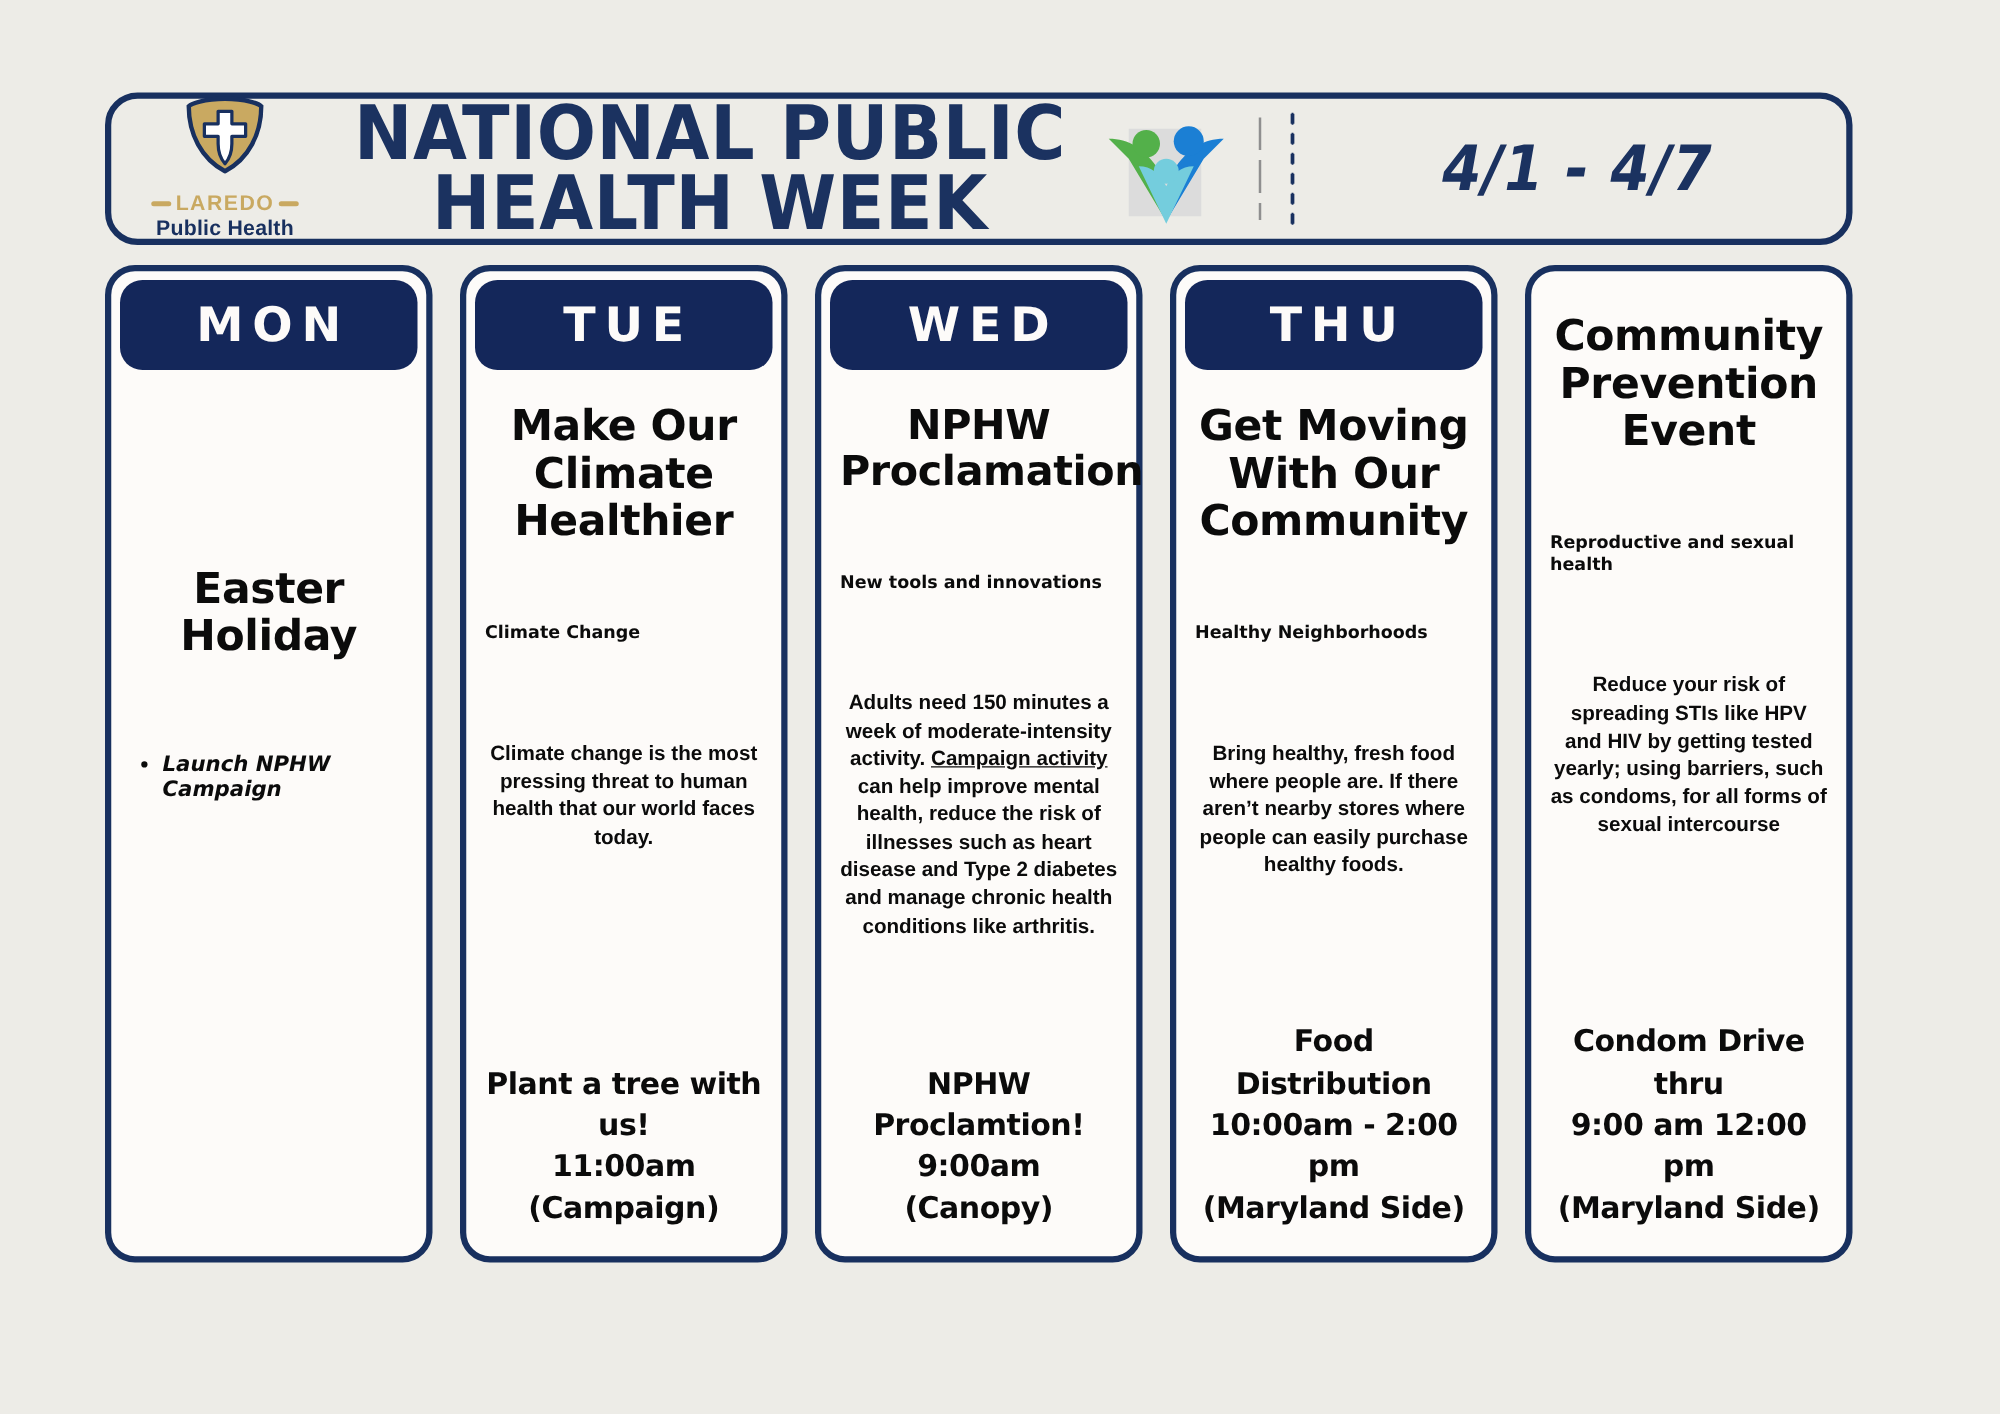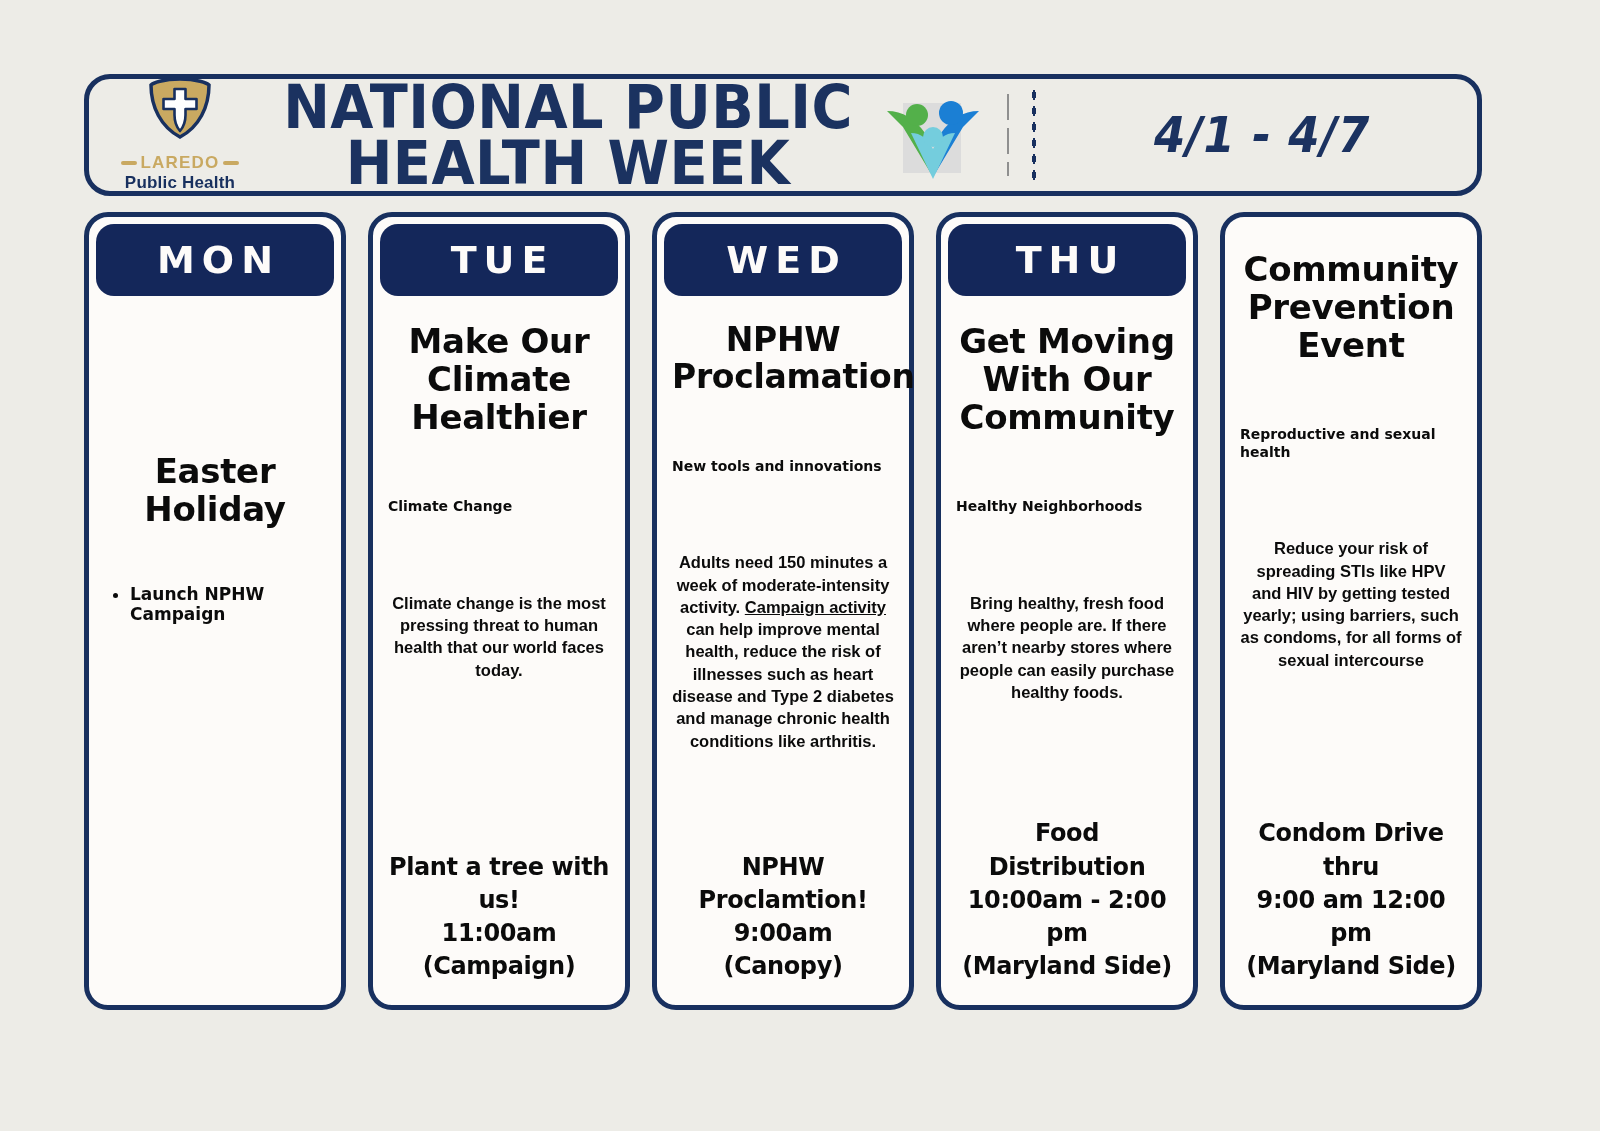--- a/index.html
+++ b/index.html
@@ -235,21 +235,21 @@
     line-height: 1.38;
     color: #0b0b0b;
     text-align: center;
     letter-spacing: -0.4px;
   }
 
   
   .mon-center {
     margin-top: 156px;
   }
-  .mon-bullets-wrap { margin-top: 20px; }
+  .mon-bullets-wrap { margin-top: 38px; font-style: italic; }
 </style>
 </head>
 <body>
 
 <div class="poster">
 
   <div class="header-bar">
 
     <div class="logo-block">
       <div class="shield-wrap">

